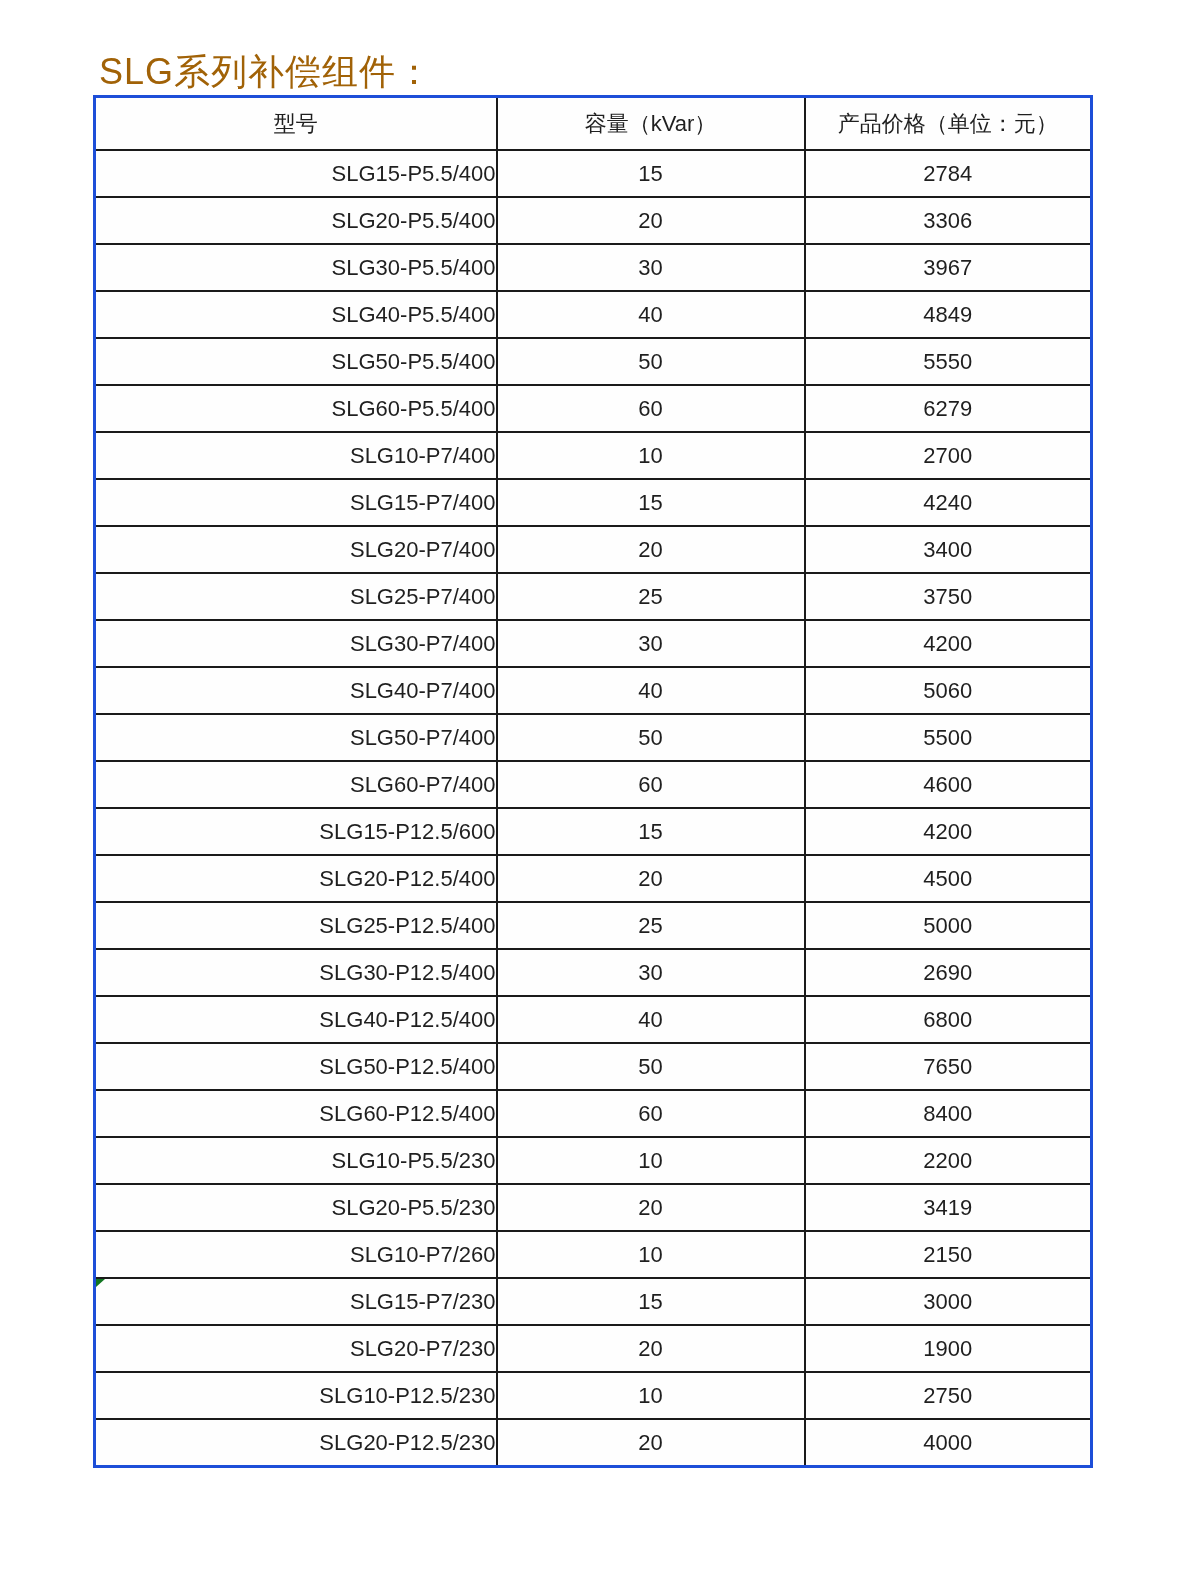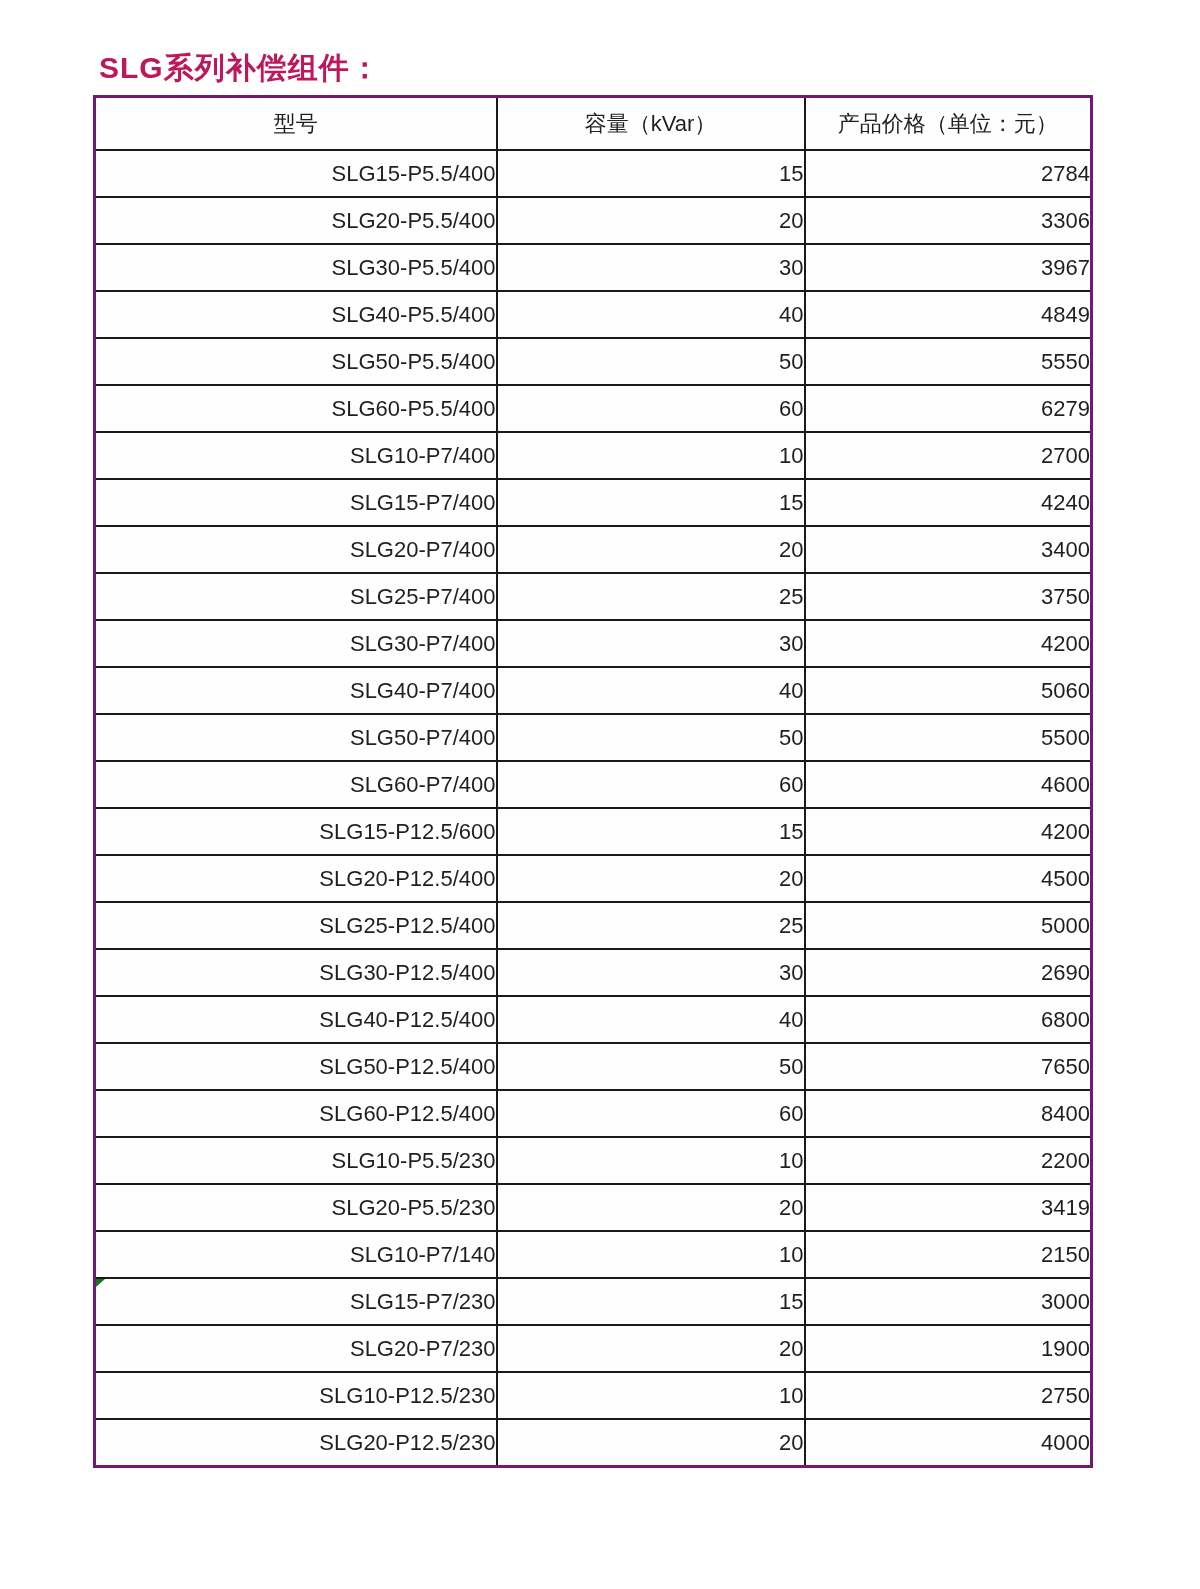--- a/index.html
+++ b/index.html
@@ -11,34 +11,34 @@
     width: 1200px;
     height: 1589px;
     position: relative;
     font-family: "Liberation Sans", "DejaVu Sans", sans-serif;
     color: #1a1a1a;
   }
   .page-title {
     position: absolute;
     left: 99px;
     top: 48px;
-    font-size: 30px;
-    font-weight: bold;
-    color: #be185d;
+    font-size: 36px;
+    font-weight: normal;
+    color: #a16207;
     letter-spacing: 1px;
     white-space: nowrap;
   }
   table.price-table {
     position: absolute;
     left: 93px;
     top: 95px;
     width: 997px;
     border-collapse: collapse;
     table-layout: fixed;
-    border: 3px solid #701a75;
+    border: 3px solid #1d4ed8;
   }
   table.price-table col.col-model    { width: 402px; }
   table.price-table col.col-capacity { width: 308px; }
   table.price-table col.col-price    { width: 287px; }
   table.price-table th,
   table.price-table td {
     border: 2px solid #1a1a1a;
     font-size: 22px;
     font-weight: normal;
     color: #1f1f1f;
@@ -56,21 +56,21 @@
     height: 45px;
     vertical-align: middle;
   }
   td.cell-model {
     text-align: right;
     padding-left: 5px;
     position: relative;
   }
   td.cell-capacity,
   td.cell-price {
-    text-align: right;
+    text-align: center;
   }
   .error-marker {
     position: absolute;
     top: 0;
     left: 0;
     width: 0;
     height: 0;
     border-top: 8px solid #127622;
     border-right: 9px solid transparent;
   }
@@ -203,21 +203,21 @@
     <td class="cell-model">SLG10-P5.5/230</td>
     <td class="cell-capacity">10</td>
     <td class="cell-price">2200</td>
   </tr>
       <tr>
     <td class="cell-model">SLG20-P5.5/230</td>
     <td class="cell-capacity">20</td>
     <td class="cell-price">3419</td>
   </tr>
       <tr>
-    <td class="cell-model">SLG10-P7/140</td>
+    <td class="cell-model">SLG10-P7/260</td>
     <td class="cell-capacity">10</td>
     <td class="cell-price">2150</td>
   </tr>
       <tr>
     <td class="cell-model">SLG15-P7/230<span class="error-marker" style="border-top-color: rgb(18, 118, 34);"></span></td>
     <td class="cell-capacity">15</td>
     <td class="cell-price">3000</td>
   </tr>
       <tr>
     <td class="cell-model">SLG20-P7/230</td>

